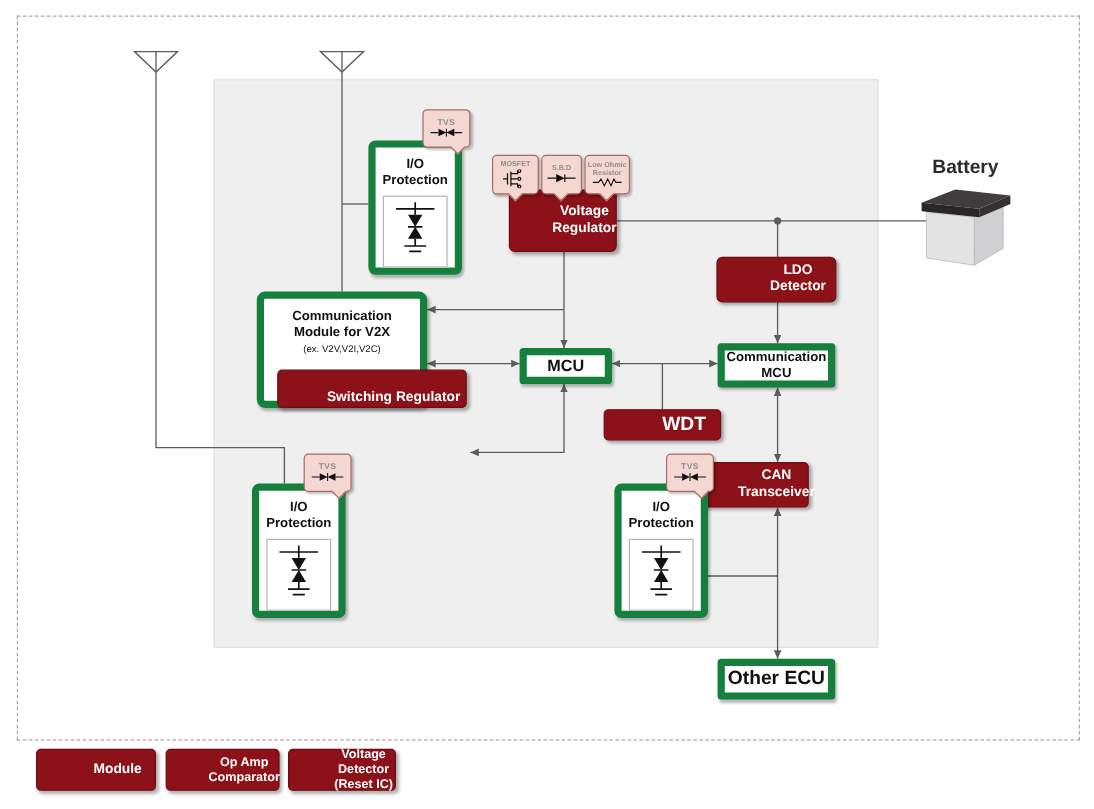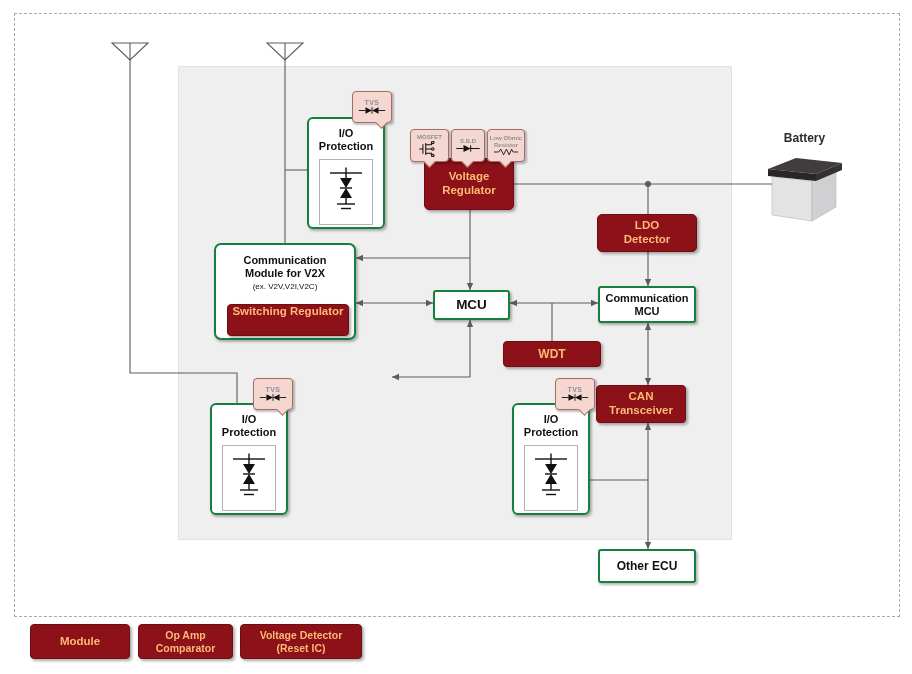--- a/index.html
+++ b/index.html
@@ -5,47 +5,47 @@
   html,body{margin:0;padding:0;background:#fff;}
   .canvas{position:relative;width:912px;height:674px;background:#fff;overflow:hidden;
           font-family:"Liberation Sans",sans-serif;}
   .dashed-border{position:absolute;left:14px;top:13px;width:884px;height:602px;
           border:1px dashed #a9a9a9;}
   .panel{position:absolute;left:178px;top:66px;width:552px;height:472px;
           background:#f0eff0;border:1px solid #e2e2e2;}
   .wires{position:absolute;left:0;top:0;z-index:1;pointer-events:none;}
   .blk{position:absolute;z-index:2;display:flex;flex-direction:column;align-items:center;
        justify-content:center;text-align:center;box-sizing:border-box;}
-  .white{background:#fff;border:2px solid #15803d;border-radius:3px;
+  .white{background:#fff;border:6px solid #15803d;border-radius:3px;
          box-shadow:1.5px 2px 2.5px rgba(0,0,0,.28);color:#101010;}
   .red{background:#8c1118;border:1px solid #700d13;border-radius:5px;
-       box-shadow:2px 2px 3px rgba(0,0,0,.32);color:#fdba74;}
+       box-shadow:2px 2px 3px rgba(0,0,0,.32);color:#ffffff;padding-left:36px;}
   .lbl{white-space:pre-line;font-weight:bold;line-height:1.18;}
   .t10{font-size:10.5px;} .t11{font-size:11px;} .t115{font-size:11.5px;}
-  .t12{font-size:12px;} .t13{font-size:13.5px;}
+  .t12{font-size:16px;} .t13{font-size:13.5px;}
   .sub{font-size:8px;font-weight:normal;margin-top:2px;}
   .io{justify-content:flex-start;padding-top:8px;border-radius:6px;}
   .iosym{margin-top:6px;width:52px;height:64px;border:1px solid #b3b3b3;background:#fff;
          display:flex;align-items:center;justify-content:center;}
   .commod{justify-content:flex-start;padding-top:9px;border-radius:7px;}
   .sw-reg{position:absolute;left:11px;top:59px;width:120px;height:30px;border-radius:4px;
-          display:flex;align-items:flex-start;justify-content:center;}
+          display:flex;align-items:flex-end;justify-content:center;}
   .callout{position:absolute;z-index:3;background:#f5d7d2;border:1px solid #a96b63;
            border-radius:4px;box-shadow:1.5px 1.5px 2px rgba(0,0,0,.25);
            display:flex;flex-direction:column;align-items:center;justify-content:center;
            padding:2px 1px;box-sizing:border-box;text-align:center;}
   .ctext{color:#8f8f8f;font-weight:bold;font-size:7px;letter-spacing:.4px;
          line-height:1.05;white-space:pre-line;}
   .ctext-sm{font-size:6px;letter-spacing:0;}
   .tail{position:absolute;bottom:-4.5px;width:8px;height:8px;background:#f5d7d2;
         border-right:1px solid #a96b63;border-bottom:1px solid #a96b63;
         transform:rotate(45deg);}
   .tail-r{right:5px;} .tail-c{left:50%;margin-left:-5px;}
   .bat-label{position:absolute;left:762px;top:131px;width:85px;text-align:center;
-             font-weight:bold;font-size:12px;color:#2b2b2b;z-index:2;}
+             font-weight:bold;font-size:16px;color:#2b2b2b;z-index:2;}
   .bat{position:absolute;left:762px;top:147px;z-index:2;}
 </style>
 </head>
 <body>
 
 <div class="canvas">
 
   <div class="dashed-border"></div>
   <div class="panel"></div>
 
@@ -206,21 +206,21 @@
   <div class="blk white" style="left:598px;top:286px;width:98px;height:37px">
     <div class="lbl t11">Communication
 MCU</div>
   </div>
 
   <div class="blk red" style="left:503px;top:341px;width:98px;height:26px;border-radius:4px">
     <div class="lbl t12">WDT</div>
   </div>
 
 
-  <div class="blk red" style="left:596px;top:385px;width:90px;height:38px;border-radius:4px">
+  <div class="blk red" style="left:584px;top:385px;width:90px;height:38px;border-radius:4px">
     <div class="lbl t115">CAN
 Transceiver</div>
   </div>
 
   <div class="blk white io" style="left:210px;top:403px;width:78px;height:112px">
     <div class="lbl t11">I/O
 Protection</div>
     <div class="iosym">
       <svg width="44" height="56">
           <use href="#sym-io"></use>
@@ -256,18 +256,18 @@
     <div class="lbl t12">Other ECU</div>
   </div>
 
   <div class="blk red" style="left:30px;top:624px;width:100px;height:35px;border-radius:4px">
     <div class="lbl t115">Module</div>
   </div>
   <div class="blk red" style="left:138px;top:624px;width:95px;height:35px;border-radius:4px">
     <div class="lbl t10">Op Amp
 Comparator</div>
   </div>
-  <div class="blk red" style="left:240px;top:624px;width:122px;height:35px;border-radius:4px">
+  <div class="blk red" style="left:240px;top:624px;width:90px;height:35px;border-radius:4px">
     <div class="lbl t10">Voltage Detector
 (Reset IC)</div>
   </div>
 
 </div>
 
 </body></html>

